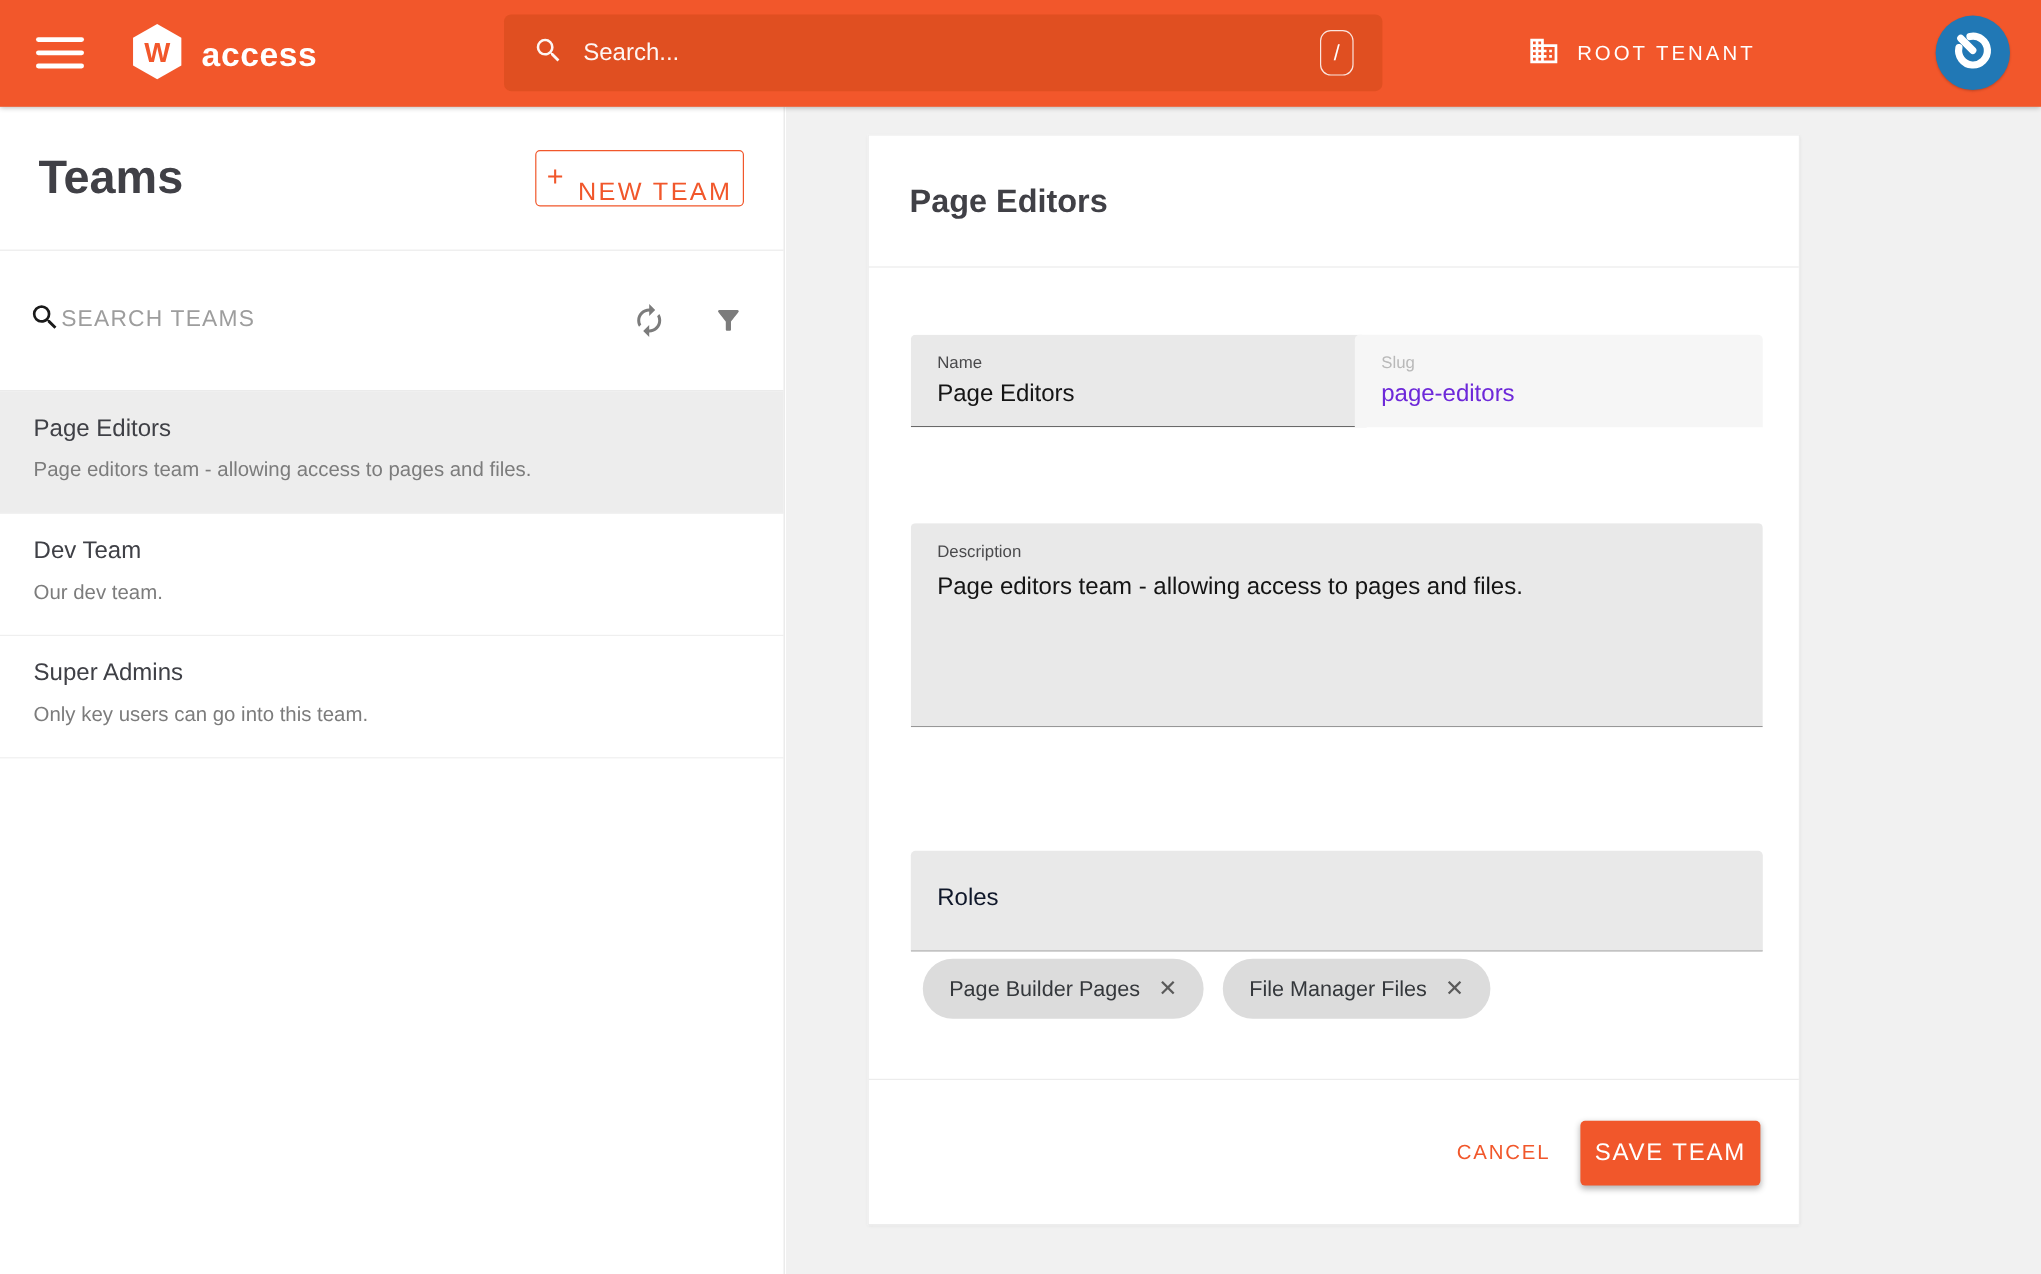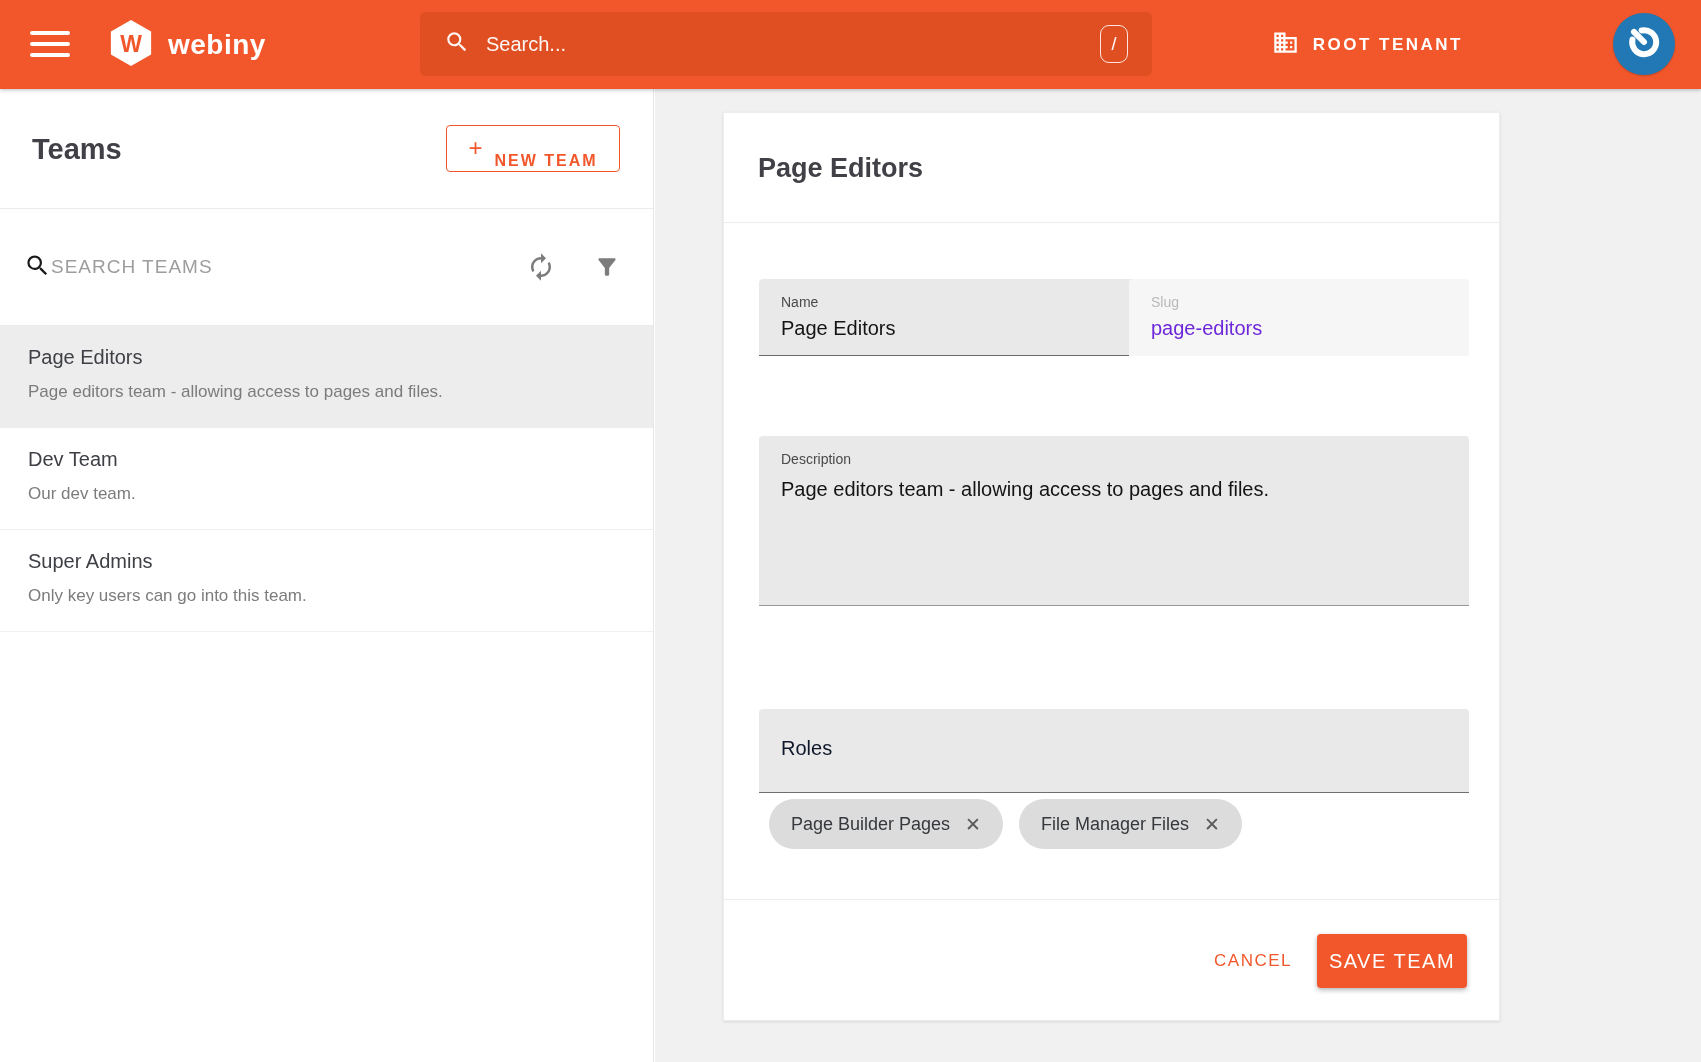--- a/index.html
+++ b/index.html
@@ -28,41 +28,41 @@
   .topbar-search input {
     flex: 1; background: transparent; border: none; outline: none;
     color: #ffffff; font-size: 20px; margin-left: 16px; font-family: inherit;
   }
   .topbar-search input::placeholder { color: rgba(255,255,255,0.95); opacity: 1; }
   .slash-badge {
     width: 28px; height: 38px; border: 1px solid rgba(255,255,255,0.85); border-radius: 9px;
     color: #ffffff; font-size: 18px; display: flex; align-items: center; justify-content: center;
   }
   .tenant { position: absolute; right: 238px; top: 0; height: 89px; display: flex; align-items: center; cursor: pointer; }
-  .tenant-label { color: #ffffff; font-size: 17px; font-weight: 700; letter-spacing: 2.5px; margin-left: 14px; }
+  .tenant-label { color: #ffffff; font-size: 17px; font-weight: 400; letter-spacing: 2.5px; margin-left: 14px; }
   .avatar {
     position: absolute; left: 1613px; top: 13px; width: 62px; height: 62px; border-radius: 50%;
     background: #2178B5; display: flex; align-items: center; justify-content: center; cursor: pointer;
     box-shadow: 0 1px 2px rgba(0,0,0,0.2);
   }
 
   
   .left-panel {
     position: absolute; left: 0; top: 89px; width: 654px; height: 973px;
     background: #ffffff; border-right: 1px solid #E6E6E6;
   }
   .teams-header { position: relative; height: 120px; border-bottom: 1px solid #EBEBEB; }
-  .teams-title { position: absolute; left: 32px; top: 0; line-height: 120px; font-size: 29px; color: #404046; }
+  .teams-title { position: absolute; left: 32px; top: 0; line-height: 120px; font-size: 39px; color: #404046; }
   .new-team-btn {
     position: absolute; right: 33px; top: 36px; width: 174px; height: 47px;
     background: #ffffff; border: 1px solid #F1572B; border-radius: 4px;
     color: #F1572B; display: flex; align-items: center; justify-content: center; cursor: pointer;
   }
   .new-team-btn .plus { font-size: 24px; font-weight: 400; margin-right: 12px; margin-top: -2px; }
-  .new-team-btn .lbl { font-size: 16px; letter-spacing: 2px; font-weight: 700; margin-top: 24px; }
+  .new-team-btn .lbl { font-size: 21px; letter-spacing: 2px; font-weight: 400; margin-top: 24px; }
   .teams-search-row { position: relative; height: 117px; border-bottom: 1px solid #EBEBEB; display: flex; align-items: center; }
   .teams-search-row .mag { margin-left: 24px; }
   .teams-search-row input {
     flex: 1; border: none; outline: none; background: transparent;
     font-size: 19px; letter-spacing: 1px; color: #404046; font-family: inherit;
   }
   .teams-search-row input::placeholder { color: #9D9D9D; opacity: 1; }
   .icon-btn { width: 40px; height: 40px; display: flex; align-items: center; justify-content: center; cursor: pointer; }
   .refresh-btn { margin-right: 26px; }
   .filter-btn { margin-right: 26px; }
@@ -127,21 +127,21 @@
         <span></span>
         <span></span>
     </div>
     <div class="logo">
       <span>
         <svg width="46" height="48" viewBox="0 0 48 50">
           <polygon points="24,1 45,13 45,37 24,49 3,37 3,13" fill="#ffffff"></polygon>
           <text x="24" y="34" text-anchor="middle" font-family="Liberation Sans, sans-serif" font-size="24" font-weight="700" fill="#F2572B">W</text>
         </svg>
       </span>
-      <span class="logo-word">webiny</span>
+      <span class="logo-word">access</span>
     </div>
 
     <div class="topbar-search">
       <span>
         <svg width="26" height="26" viewBox="0 0 24 24" fill="#ffffff" opacity="0.95">
           <path d="M15.5 14h-.79l-.28-.27A6.47 6.47 0 0 0 16 9.5 6.5 6.5 0 1 0 9.5 16c1.61 0 3.09-.59 4.23-1.57l.27.28v.79l5 4.99L20.49 19l-4.99-5zm-6 0C7.01 14 5 11.99 5 9.5S7.01 5 9.5 5 14 7.01 14 9.5 11.99 14 9.5 14z"></path>
         </svg>
       </span>
       <input type="text" placeholder="Search..." style="">
       <span class="slash-badge">/</span>

